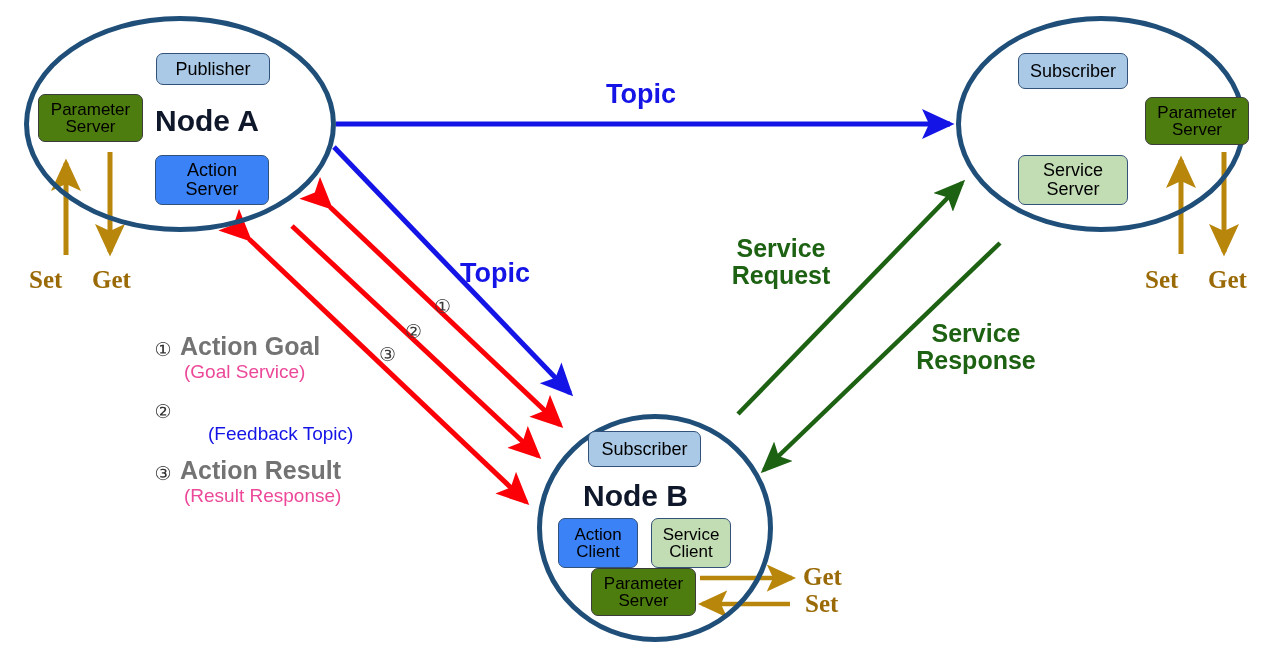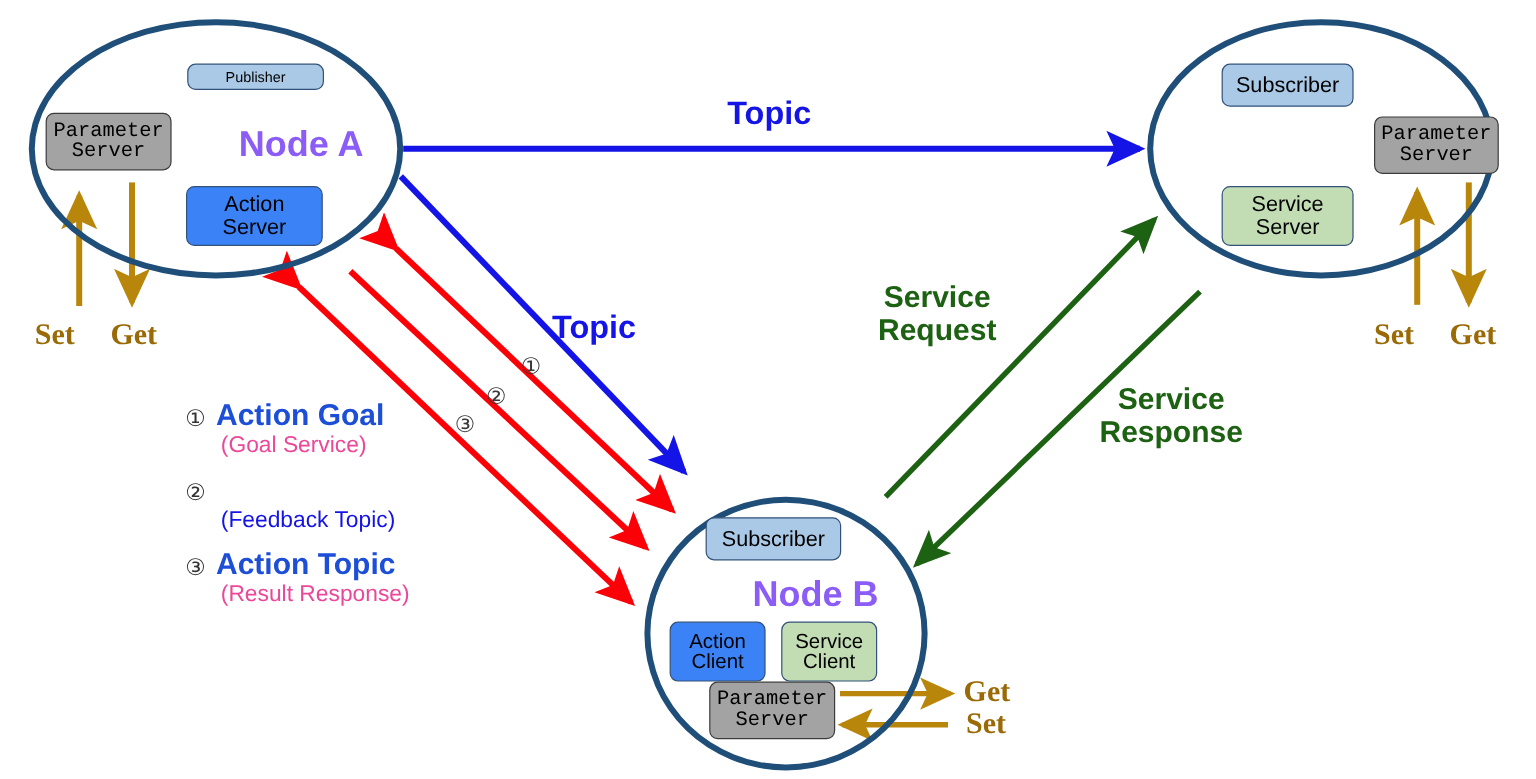--- a/index.html
+++ b/index.html
@@ -33,45 +33,44 @@
     border: 5px solid #1f4e79;
     border-radius: 50%;
     background: transparent;
     box-sizing: border-box;
   }
 
   
   .node-title {
     position: absolute;
     font-weight: bold;
-    color: #8b5cf6;
+    color: #0f172a;
     white-space: nowrap;
     letter-spacing: 0px;
-    margin-left: 44px;
   }
 
   
   .ibox {
     position: absolute;
     box-sizing: border-box;
     border: 1.6px solid #33527a;
     border-radius: 7px;
     text-align: center;
     color: #000000;
     display: flex;
     flex-direction: column;
     align-items: center;
     justify-content: center;
     line-height: 1.03;
     white-space: pre-line;
   }
   .ibox.blue   { background: #aac9e6; }
   .ibox.pink   { background: #3b82f6; }
   .ibox.green  { background: #c2dcb4; }
-  .ibox.yellow { background: #a3a3a3; border-color: #3c3c3c; font-family: Liberation Mono, monospace; }
+  .ibox.yellow { background: #4d7c0f; border-color: #3c3c3c; }
 
   
   .lbl {
     position: absolute;
     font-weight: bold;
     white-space: pre-line;
     line-height: 1.08;
   }
   .lbl.blue  { color: #1414e6; text-align: center; }
   .lbl.green { color: #1d6112; }
@@ -95,32 +94,32 @@
     color: #333333;
     text-align: center;
     line-height: 22px;
   }
   .legend-main {
     position: absolute;
     left: 28px;
     top: 0px;
     font-size: 25px;
     font-weight: bold;
-    color: #1d4ed8;
+    color: #737373;
     white-space: nowrap;
   }
   .legend-sub {
     position: absolute;
     left: 32px;
     top: 29px;
     font-size: 19px;
     white-space: nowrap;
   }
   .legend-sub.green { color: #ec4899; }
-  .legend-sub.blue  { color: #1414e6; }
+  .legend-sub.blue  { color: #1414e6; margin-left: 24px; }
 
   
   .stepmark {
     position: absolute;
     font-size: 19px;
     color: #3a3a3a;
     line-height: 1;
   }
 </style>
 </head>
@@ -166,21 +165,21 @@
 
     <line x1="1224" y1="152" x2="1224" y2="252" stroke="#b8860b" stroke-width="5" marker-end="url(#ah-gold)"></line>
 
     <line x1="700" y1="578" x2="792" y2="578" stroke="#b8860b" stroke-width="4.5" marker-end="url(#ah-gold)"></line>
 
     <line x1="790" y1="604" x2="702" y2="604" stroke="#b8860b" stroke-width="4.5" marker-end="url(#ah-gold)"></line>
   </svg>
 
   <div class="node-ellipse" style="left:24px; top:16px; width:312px; height:216px;"></div>
 
-  <div class="ibox blue" style="left:156px; top:53px; width:114px; height:22px; font-size:12px;">Publisher</div>
+  <div class="ibox blue" style="left:156px; top:53px; width:114px; height:32px; font-size:18px;">Publisher</div>
 
   <div class="ibox yellow" style="left:38px; top:94px; width:105px; height:48px; font-size:17px;">Parameter
 Server</div>
 
   <div class="node-title" style="left:155px; top:104px; font-size:30px;">Node A</div>
 
   <div class="ibox pink" style="left:155px; top:155px; width:114px; height:50px; font-size:18px;">Action
 Server</div>
 
   <div class="lbl gold" style="left:29px; top:266px; font-size:25px;">Set</div>
@@ -240,19 +239,19 @@
       <span class="legend-sub green">(Goal Service)</span>
     </div>
 
     <div class="legend-row">
       <span class="legend-num">②</span>
       <span class="legend-sub blue">(Feedback Topic)</span>
     </div>
 
     <div class="legend-row">
       <span class="legend-num">③</span>
-      <span class="legend-main">Action Topic</span>
+      <span class="legend-main">Action Result</span>
       <span class="legend-sub green">(Result Response)</span>
     </div>
 
   </div>
 
 </div>
 
 </body></html>

